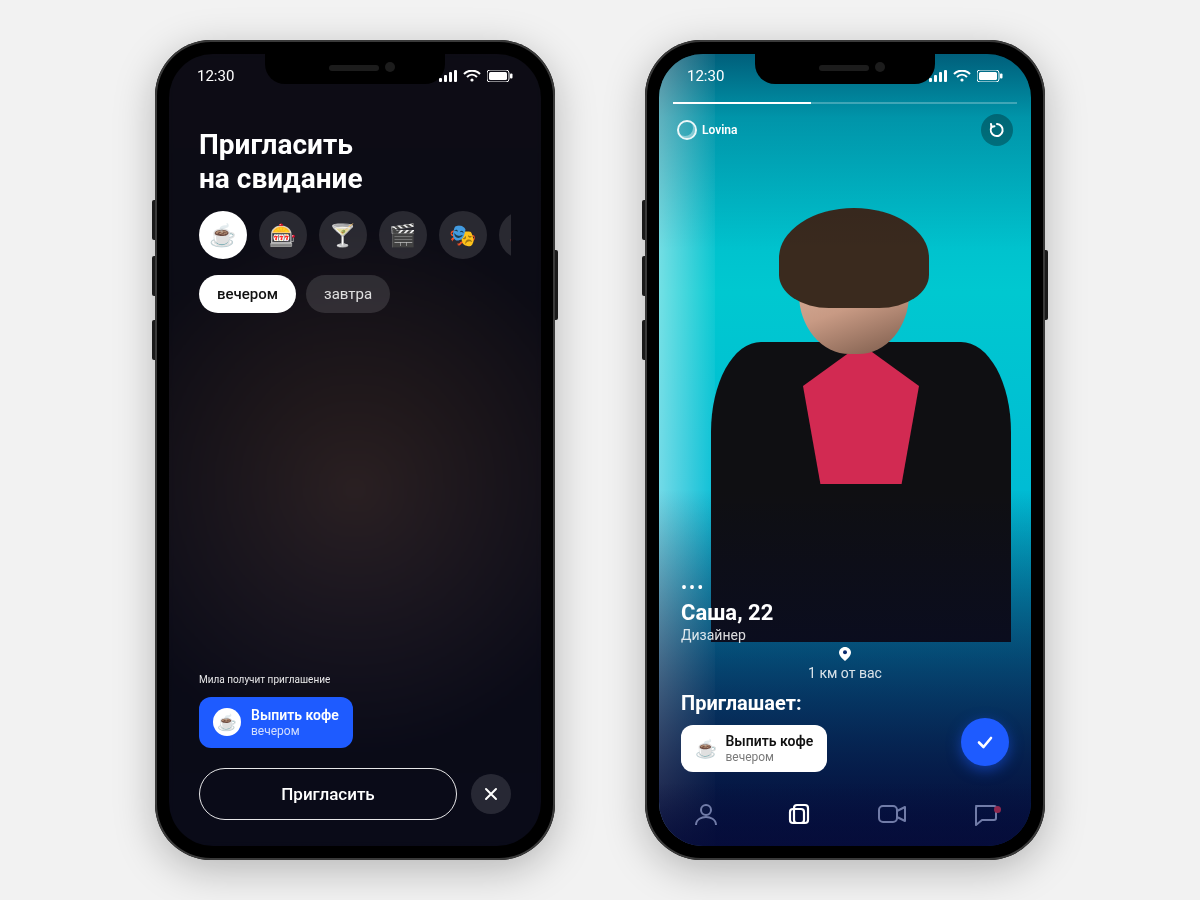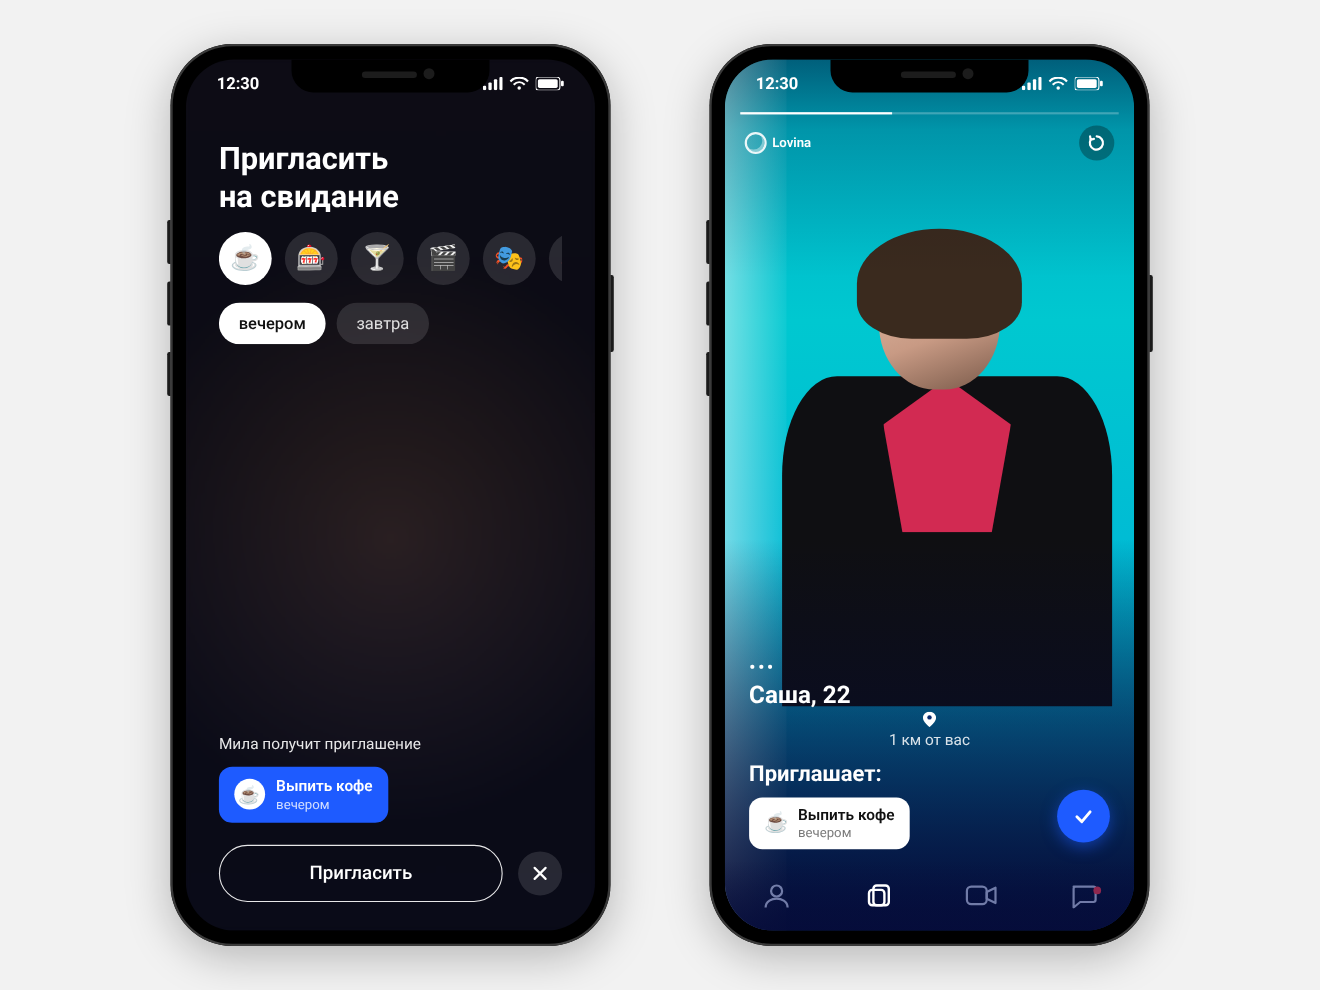--- a/index.html
+++ b/index.html
@@ -87,21 +87,21 @@
   
   .statusbar {
     position: absolute;
     top: 0; left: 0; right: 0;
     height: 44px;
     display: flex;
     justify-content: space-between;
     align-items: center;
     padding: 0 28px;
     font-size: 15px;
-    font-weight: 700;
+    font-weight: 400;
     z-index: 40;
   }
   .statusbar .right { display:flex; align-items:center; gap:6px; }
   .signal, .wifi, .battery { display:inline-block; }
   .signal svg, .wifi svg, .battery svg { display:block; }
 
   
   .bg-invite {
     position:absolute; inset:0;
     background:
@@ -173,21 +173,21 @@
   }
   .time-chip.selected {
     background: #fff;
     color: #111;
     font-weight: 500;
   }
 
   .spacer { flex: 1; }
 
   .preview-label {
-    font-size: 14px;
+    font-size: 10px;
     color: rgba(255,255,255,0.9);
     margin-bottom: 12px;
   }
 
   .preview-card {
     display: inline-flex;
     align-items: center;
     gap: 10px;
     background: #1e5bff;
     border-radius: 12px;
@@ -525,20 +525,21 @@
         <svg width="18" height="18" viewBox="0 0 18 18">
             <path d="M9 3 A6 6 0 1 1 3.5 6" fill="none" stroke="#fff" stroke-width="2" stroke-linecap="round"></path>
             <path d="M3 3 L3.5 6 L6.5 5.3" fill="none" stroke="#fff" stroke-width="2" stroke-linecap="round" stroke-linejoin="round"></path>
           </svg>
       </div>
     </div>
 
     <div class="profile-info">
       <div class="dots">•••</div>
       <div class="name">Саша, 22</div>
+      <div class="job">Дизайнер</div>
       <div class="dist">
         <svg width="12" height="14" viewBox="0 0 12 14">
             <path d="M6 0 C2.7 0 0 2.5 0 5.5 C0 9.5 6 14 6 14 C6 14 12 9.5 12 5.5 C12 2.5 9.3 0 6 0 Z" fill="#fff"></path>
             <circle cx="6" cy="5.2" r="2" fill="#0a2a6e"></circle>
           </svg>
         <span>1 км от вас</span>
       </div>
       <div class="invites-label">Приглашает:</div>
       <div class="invite-pill">
         <span style="font-size:18px;">☕</span>

